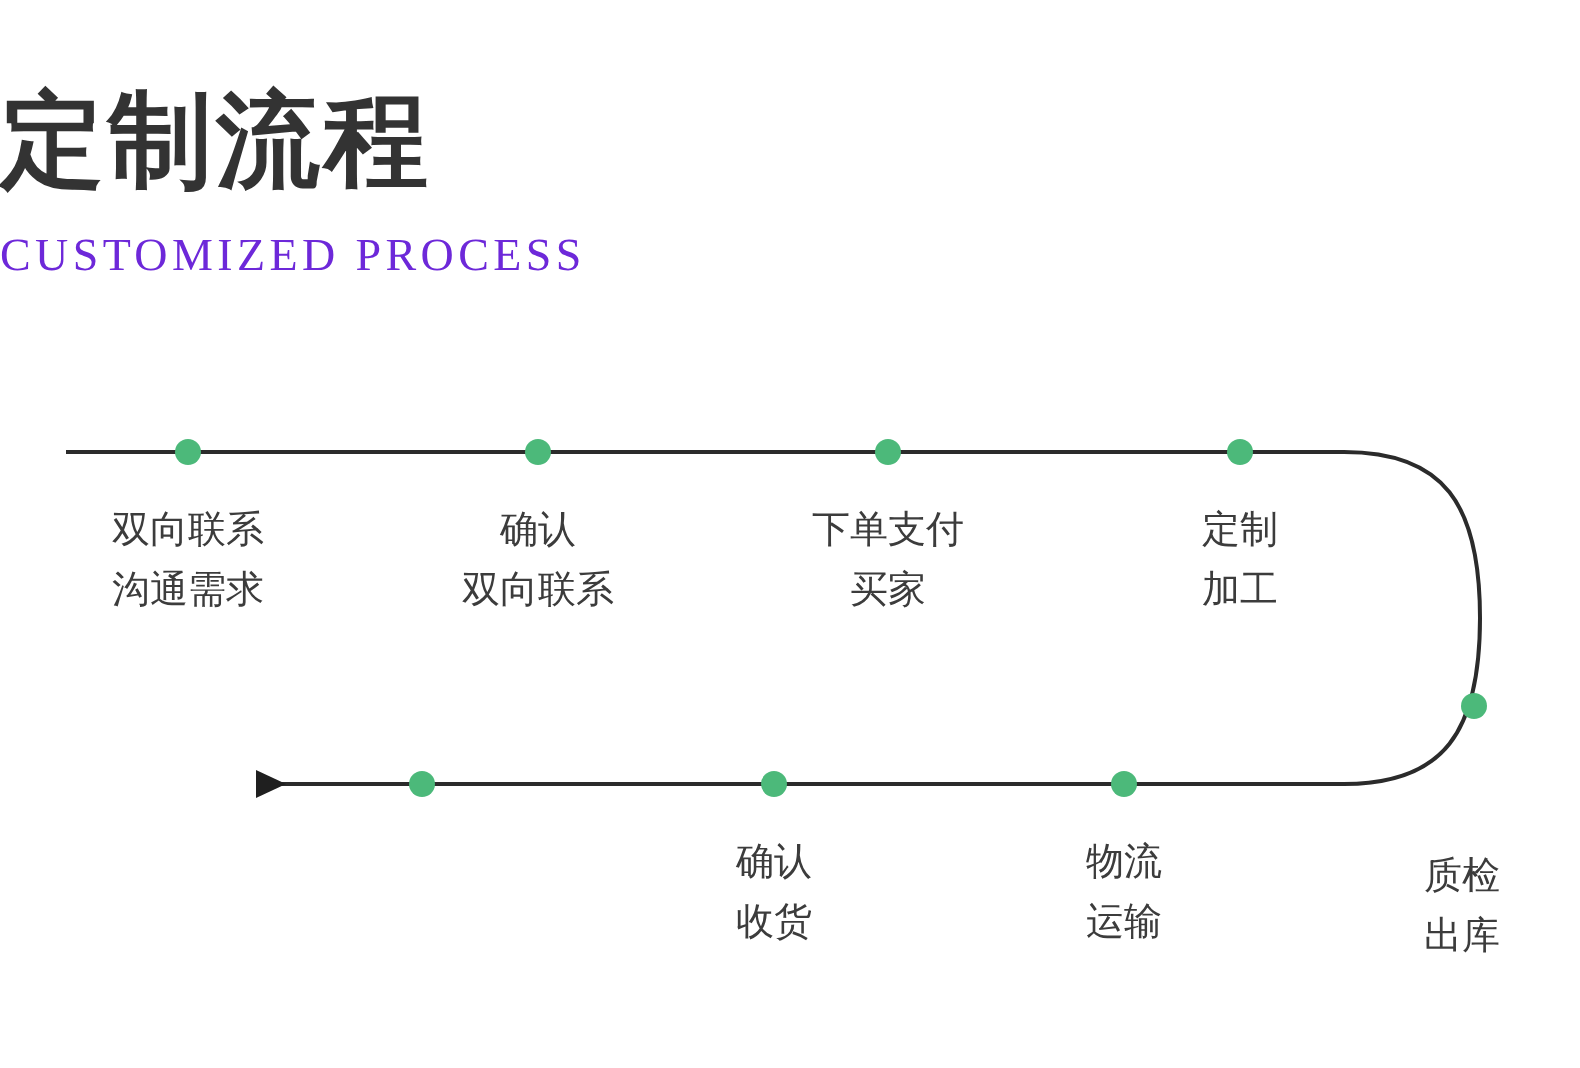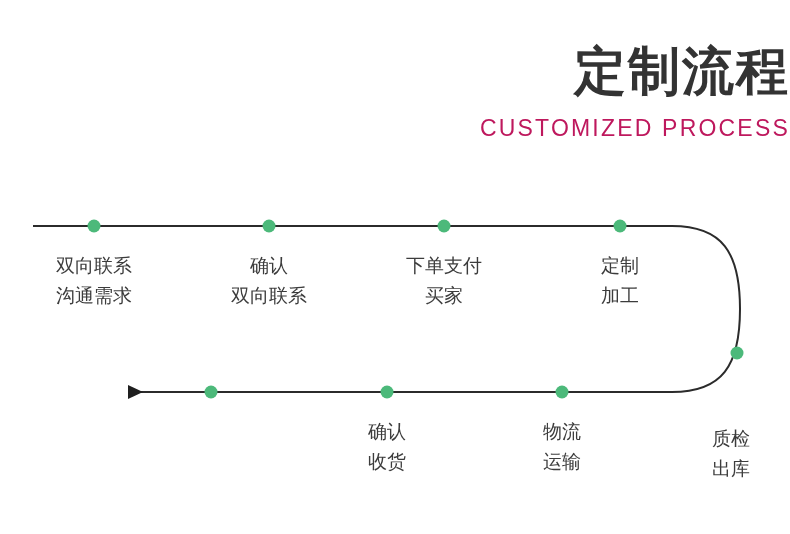--- a/index.html
+++ b/index.html
@@ -16,39 +16,40 @@
     font-family: "Liberation Sans", "DejaVu Sans", sans-serif;
     -webkit-font-smoothing: antialiased;
   }
 
   
   .header {
     position: absolute;
     top: 0;
     left: 0;
     width: 790px;
-    text-align: right;
+    text-align: left;
   }
   .title {
     margin: 0;
     padding-top: 40px;
     font-size: 52px;
     line-height: 62px;
     font-weight: 700;
     color: #333333;
     letter-spacing: 2px;
   }
   .subtitle {
     margin: 0;
     padding-top: 12px;
     font-size: 23px;
     line-height: 28px;
     font-weight: 400;
-    color: #be185d;
+    color: #6d28d9;
     letter-spacing: 2.2px;
+    font-family: Liberation Serif, serif;
   }
 
   
   .flow {
     position: absolute;
     top: 0;
     left: 0;
     width: 702px;
     height: 534px;
   }

